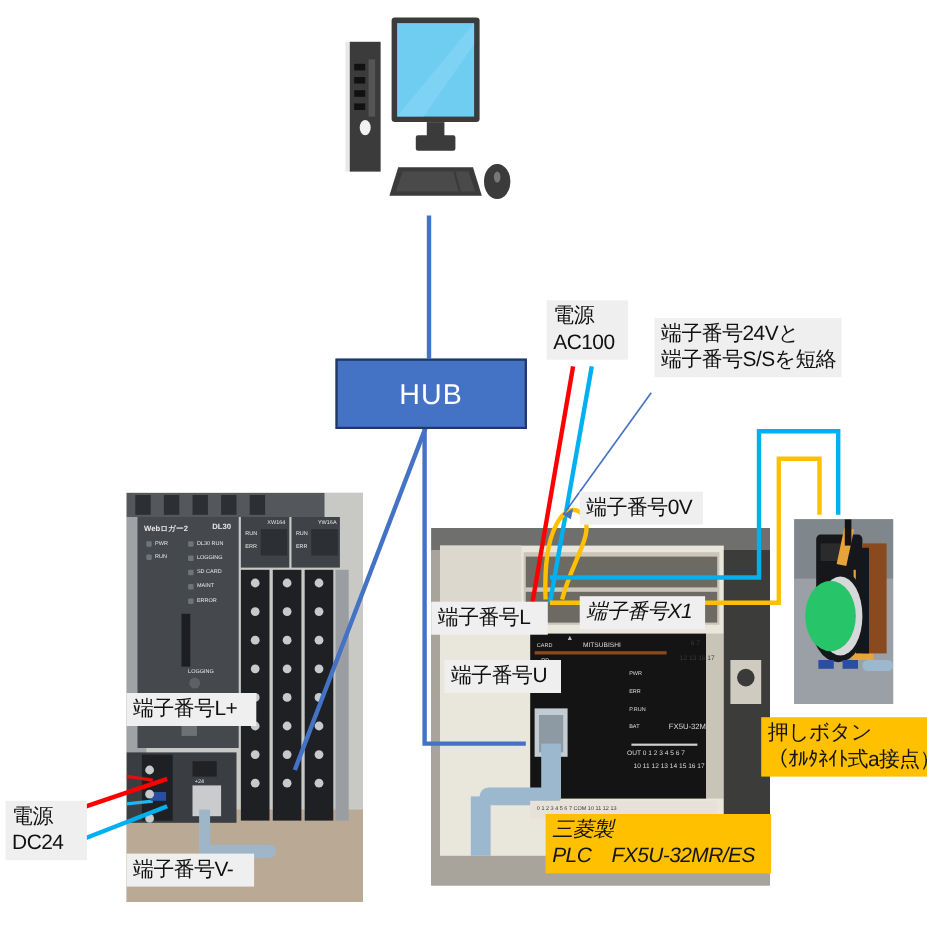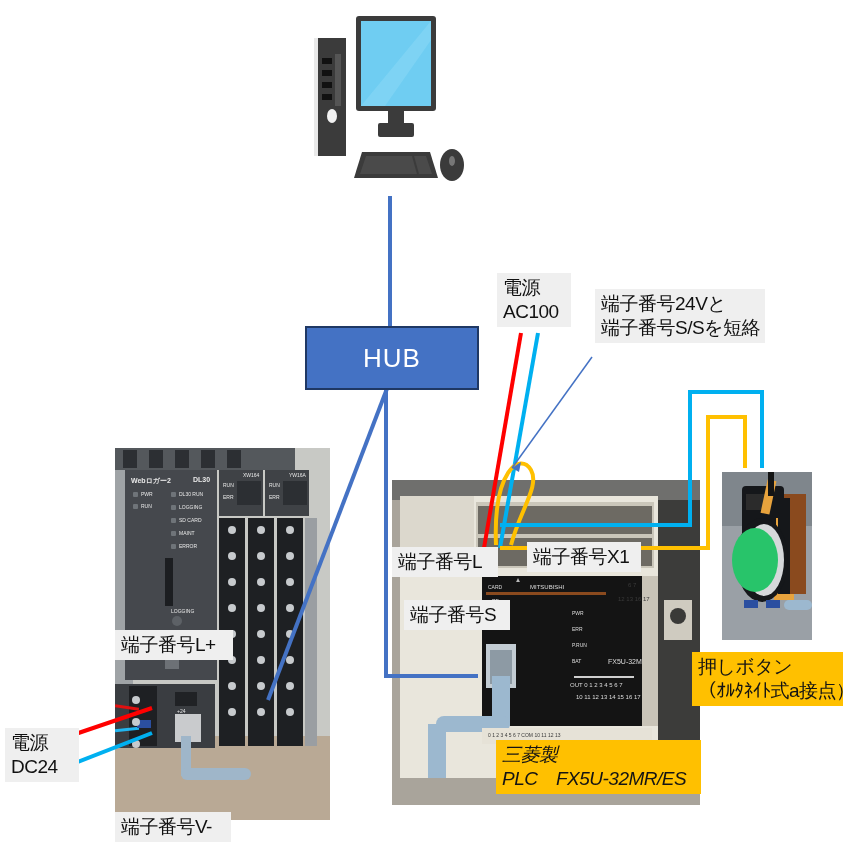--- a/index.html
+++ b/index.html
@@ -318,30 +318,31 @@
     <span>HUB</span>
   </div>
 
 
   <div class="label" style="left:497px;top:273px;width:62px;">電源
 AC100</div>
 
   <div class="label" style="left:595px;top:289px;width:158px;">端子番号24Vと
 端子番号S/Sを短絡</div>
 
+  <div class="label" style="left:527px;top:447px;width:100px;">端子番号0V</div>
 
   <div class="label" style="left:392px;top:547px;width:94px;">端子番号L</div>
 
-  <div class="label" style="left:527px;top:542px;width:102px;">端子番号X1</div>
-
-  <div class="label" style="left:404px;top:600px;width:94px;">端子番号S</div>
+  <div class="label" style="left:527px;top:542px;width:102px;font-style:italic;">端子番号X1</div>
+
+  <div class="label" style="left:404px;top:600px;width:94px;">端子番号U</div>
 
   <div class="label" style="left:115px;top:630px;width:106px;">端子番号L+</div>
 
-  <div class="label" style="left:115px;top:776px;width:104px;margin-top:36px;">端子番号V-</div>
+  <div class="label" style="left:115px;top:776px;width:104px;">端子番号V-</div>
 
   <div class="label" style="left:5px;top:728px;width:62px;">電源
 DC24</div>
 
   <div class="label yellow" style="left:496px;top:740px;width:193px;font-style:italic;">三菱製
 PLC　FX5U-32MR/ES</div>
 
   <div class="label yellow" style="left:692px;top:652px;width:148px;">押しボタン
 （ｵﾙﾀﾈｲﾄ式a接点）</div>
 

